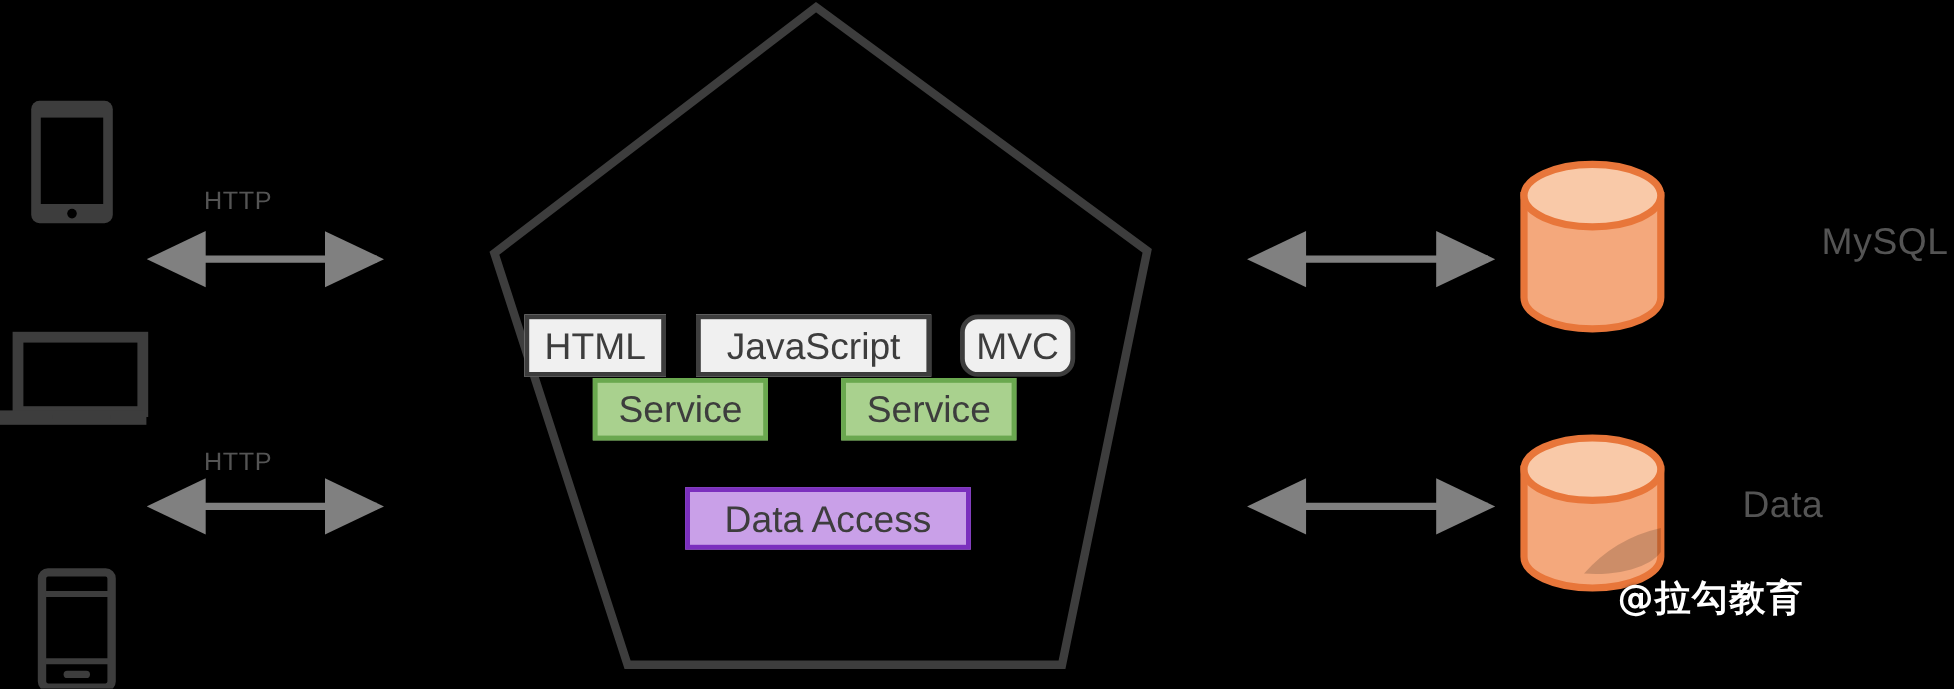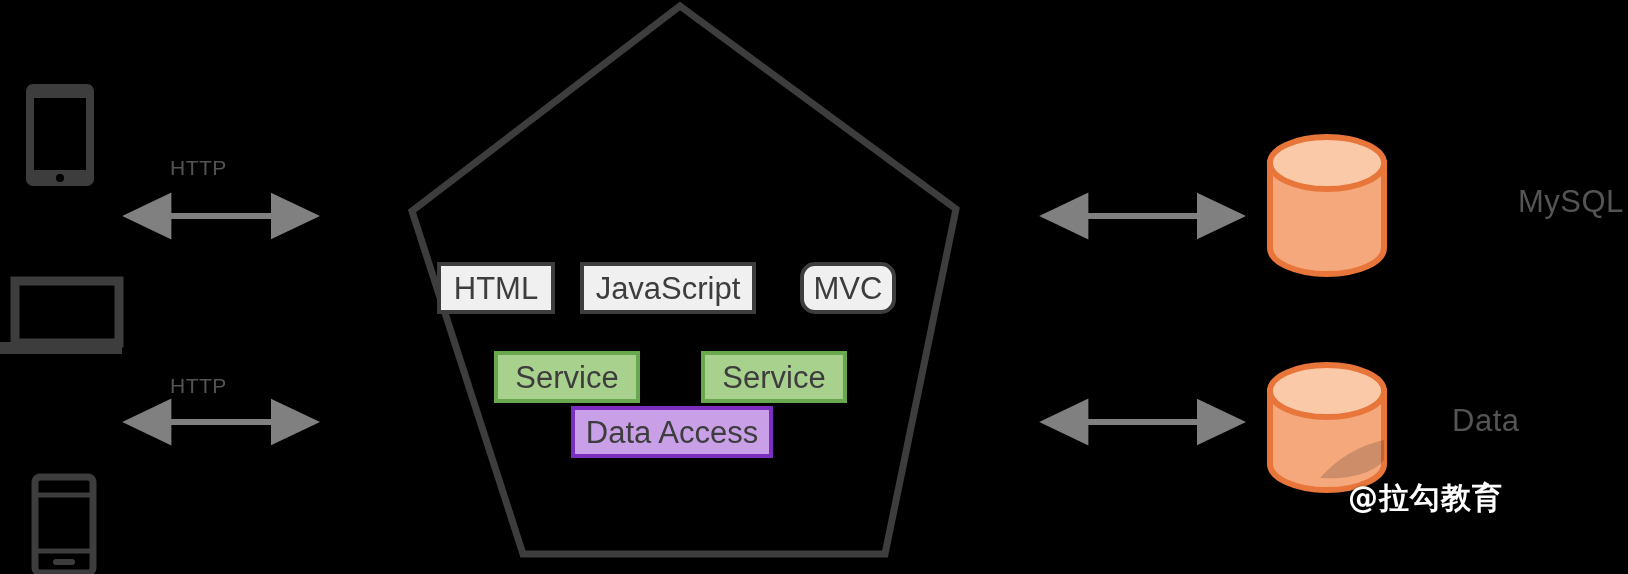--- a/index.html
+++ b/index.html
@@ -58,21 +58,20 @@
   .box-grey {
     background: #f0f0f0;
     border: 4px solid #3d3d3d;
     font-size: 31px;
     margin-top: 45px;
   }
   .box-green {
     background: #a9d18e;
     border: 4px solid #6aa84f;
     font-size: 31px;
-    margin-top: 36px;
   }
   .box-purple {
     background: #c9a0e8;
     border: 4px solid #7b2fbe;
     font-size: 31px;
   }
 
   
   .watermark {
     position: absolute;
@@ -146,25 +145,25 @@
   <div class="lbl http-label" style="left:170px; top:157px;">HTTP</div>
 
   <div class="lbl http-label" style="left:170px; top:375px;">HTTP</div>
 
   <div class="lbl db-label" style="left:1518px; top:186px;">MySQL</div>
 
   <div class="lbl db-label" style="left:1452px; top:405px;">Data</div>
 
   <div class="box box-grey" style="left:437px; top:217px; width:118px; height:52px;">HTML</div>
 
-  <div class="box box-grey" style="left:580px; top:217px; width:176px; height:52px;">JavaScript</div>
+  <div class="box box-grey" style="left:580px; top:217px; width:196px; height:52px;">JavaScript</div>
 
   <div class="box box-grey" style="left:800px; top:217px; width:96px; height:52px;border-radius:15px;">MVC</div>
 
   <div class="box box-green" style="left:494px; top:315px; width:146px; height:52px;">Service</div>
 
   <div class="box box-green" style="left:701px; top:315px; width:146px; height:52px;">Service</div>
 
-  <div class="box box-purple" style="left:571px; top:406px; width:202px; height:52px;">Data Access</div>
+  <div class="box box-purple" style="left:571px; top:406px; width:238px; height:52px;">Data Access</div>
 
   <div class="watermark" style="left:1348px; top:478px;">@拉勾教育</div>
 
 </div>
 
 </body></html>

